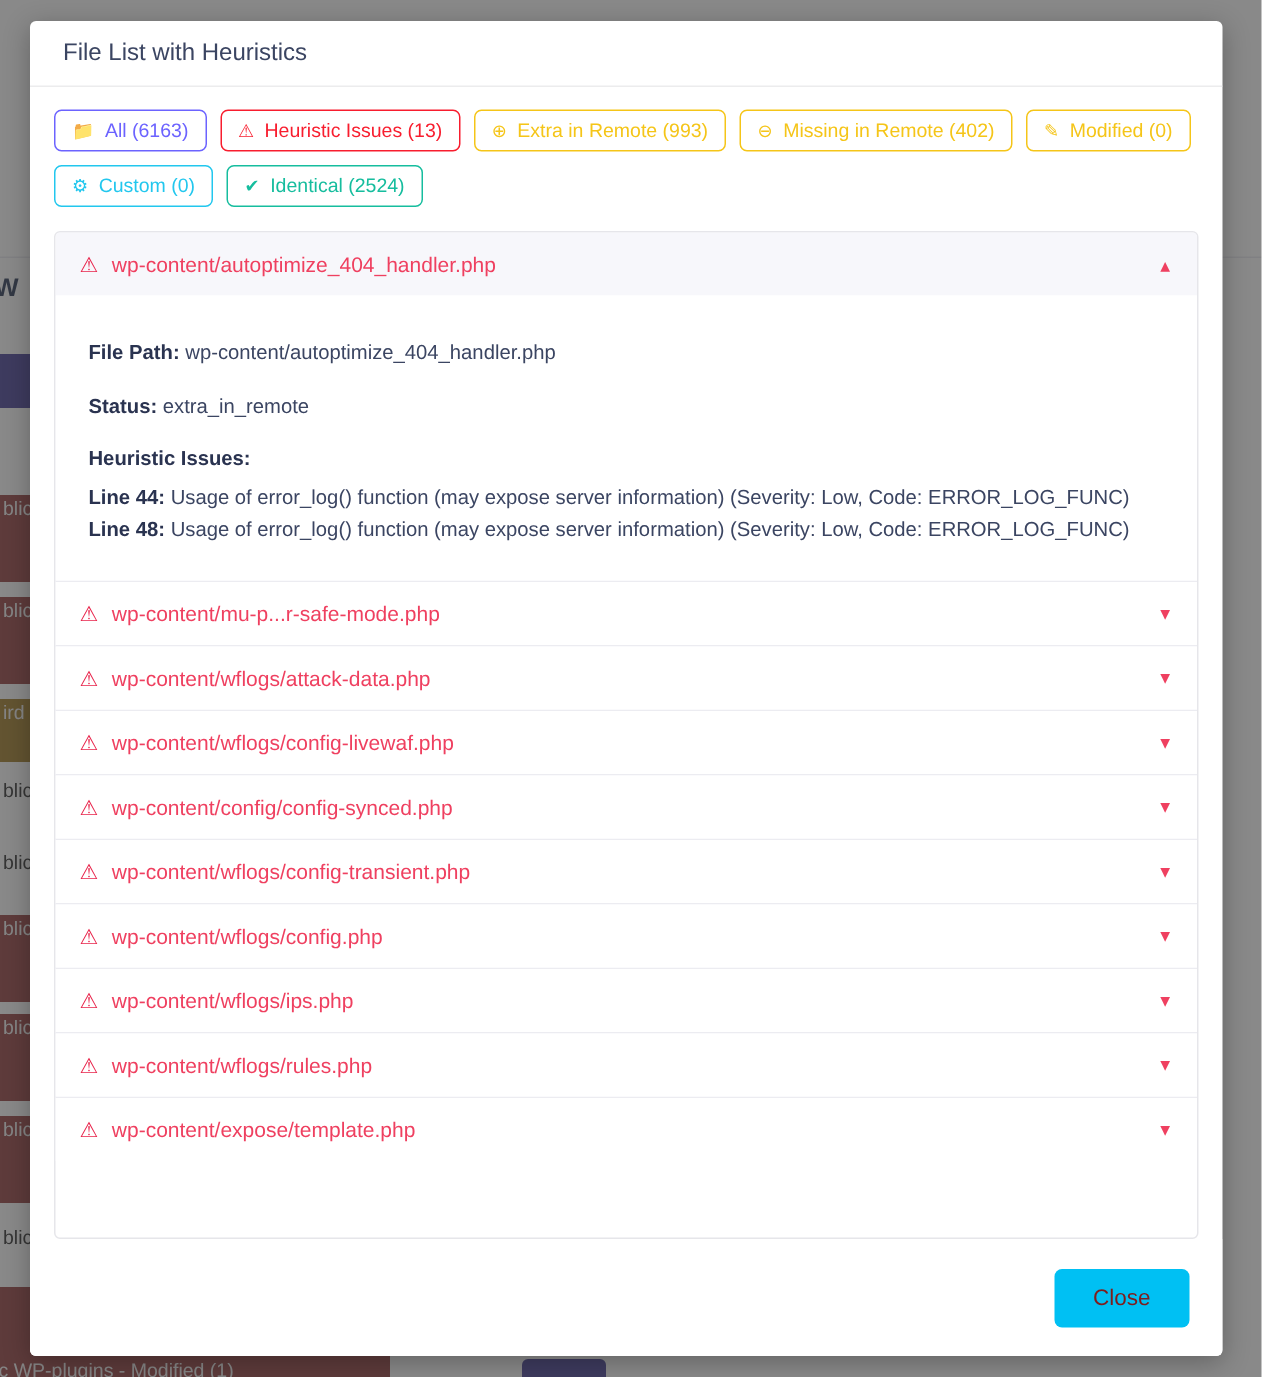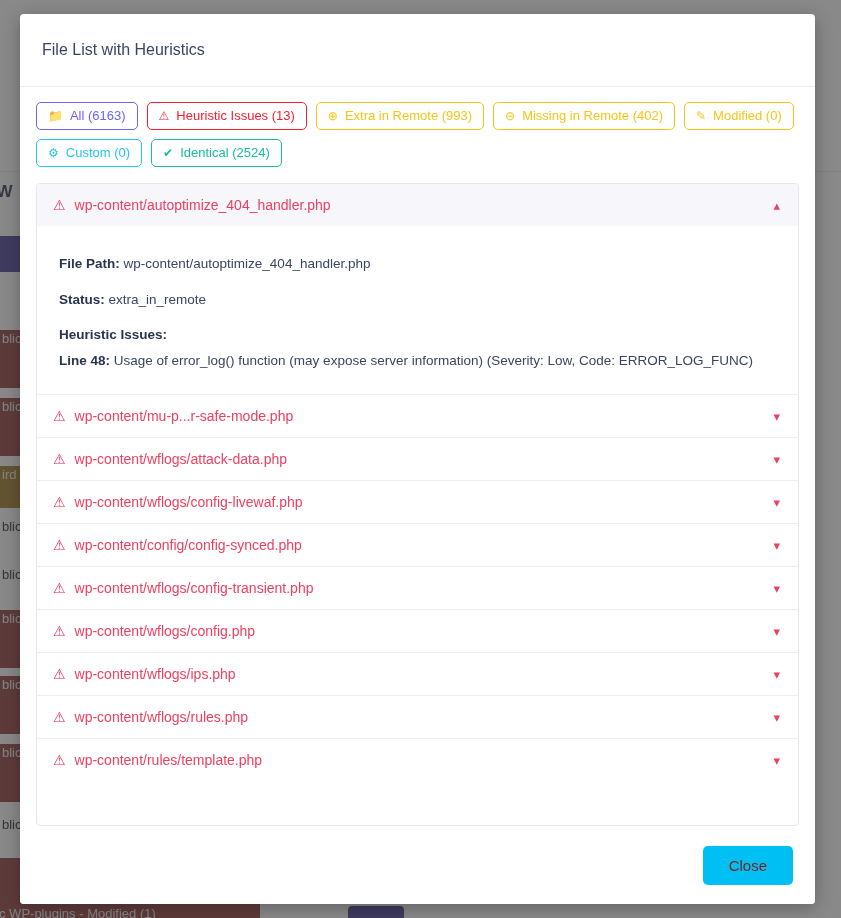--- a/index.html
+++ b/index.html
@@ -69,21 +69,21 @@
     position: absolute;
     left: 20px; top: 14px;
     width: 795px; height: 890px;
     background: #ffffff;
     border-radius: 4px;
     box-shadow: 0 4px 18px rgba(0,0,0,0.28);
     display: flex; flex-direction: column;
     overflow: hidden;
   }
   .modal-header {
-    height: 73px;
+    height: 44px;
     padding: 0 22px;
     display: flex; align-items: center;
     border-bottom: 1px solid #ececed;
     flex: 0 0 auto;
   }
   .modal-title {
     font-size: 16px; color: #3b4562; font-weight: normal;
   }
   .modal-body {
     flex: 1 1 auto;
@@ -249,20 +249,21 @@
         <div class="acc-item open">
           <div class="acc-head">
             <span class="acc-warn">⚠</span>
             <span class="acc-label">wp-content/autoptimize_404_handler.php</span>
             <span class="acc-chev">▴</span>
           </div>
           <div class="acc-body">
             <p><b>File Path:</b> <span>wp-content/autoptimize_404_handler.php</span></p>
             <p><b>Status:</b> <span>extra_in_remote</span></p>
             <p class="tight"><b>Heuristic Issues:</b></p>
+            <div class="issue-line"><b>Line 44:</b> <span>Usage of error_log() function (may expose server information) (Severity: Low, Code: ERROR_LOG_FUNC)</span></div>
             <div class="issue-line"><b>Line 48:</b> <span>Usage of error_log() function (may expose server information) (Severity: Low, Code: ERROR_LOG_FUNC)</span></div>
           </div>
         </div>
         <div class="acc-item">
           <div class="acc-head">
             <span class="acc-warn">⚠</span>
             <span class="acc-label">wp-content/mu-p...r-safe-mode.php</span>
             <span class="acc-chev">▾</span>
           </div>
         </div>
@@ -311,21 +312,21 @@
         <div class="acc-item">
           <div class="acc-head">
             <span class="acc-warn">⚠</span>
             <span class="acc-label">wp-content/wflogs/rules.php</span>
             <span class="acc-chev">▾</span>
           </div>
         </div>
         <div class="acc-item">
           <div class="acc-head">
             <span class="acc-warn">⚠</span>
-            <span class="acc-label">wp-content/rules/template.php</span>
+            <span class="acc-label">wp-content/expose/template.php</span>
             <span class="acc-chev">▾</span>
           </div>
         </div>
       </div>
 
   </div>
 
   <div class="modal-footer">
     <button class="close-btn">Close</button>
   </div>

